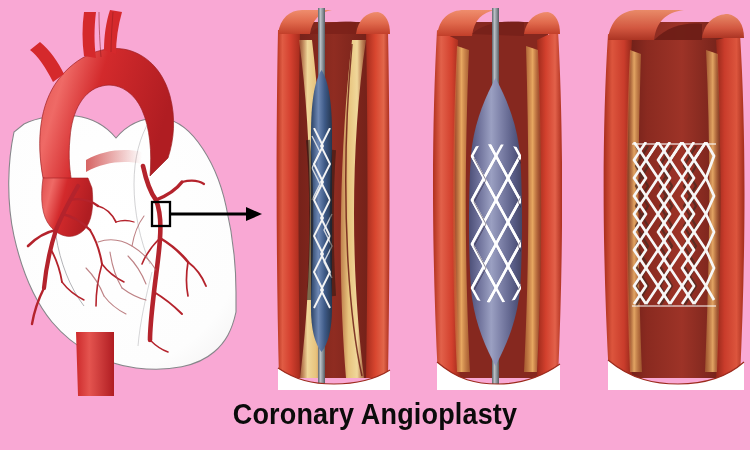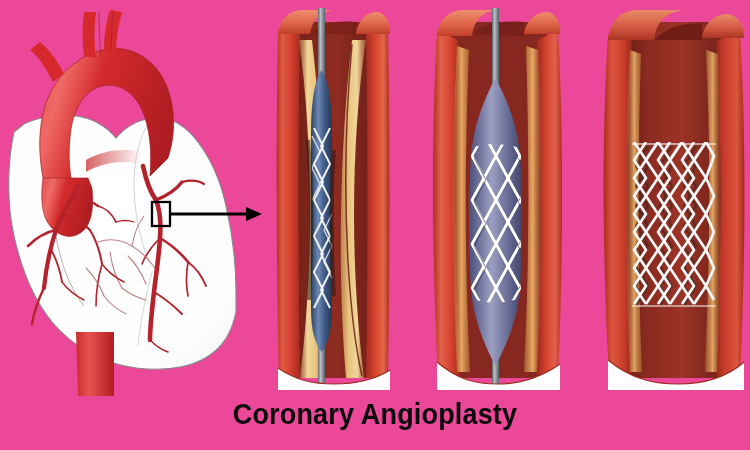--- a/index.html
+++ b/index.html
@@ -1,18 +1,18 @@
 <!DOCTYPE html>
 <html><head>
 <meta charset="utf-8">
 <style>
   html,body{margin:0;padding:0;background:#ffffff;}
   body{width:750px;height:450px;overflow:hidden;
        font-family:"Liberation Sans",sans-serif;}
-  #stage{position:relative;width:750px;height:450px;background:#ec4899;}
+  #stage{position:relative;width:750px;height:450px;background:#f9a8d4;}
   .layer{position:absolute;top:0;left:0;}
   #title{
     position:absolute;left:0;right:0;top:398px;
     text-align:center;
     font-family:"Liberation Sans",sans-serif;
     font-weight:bold;
     font-size:29px;
     letter-spacing:0.2px;
     color:#0b0b0b;
     transform:scaleX(0.93);

